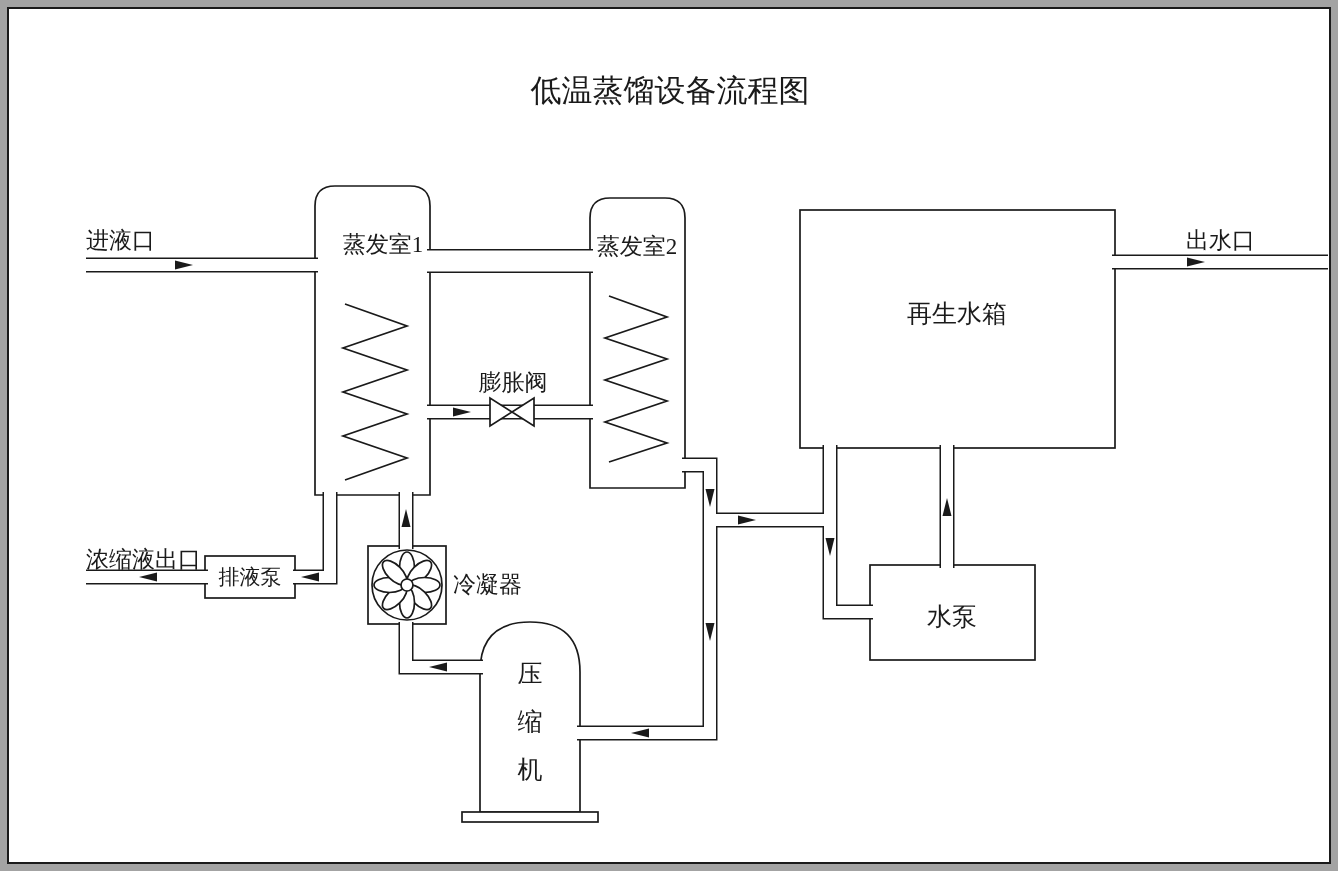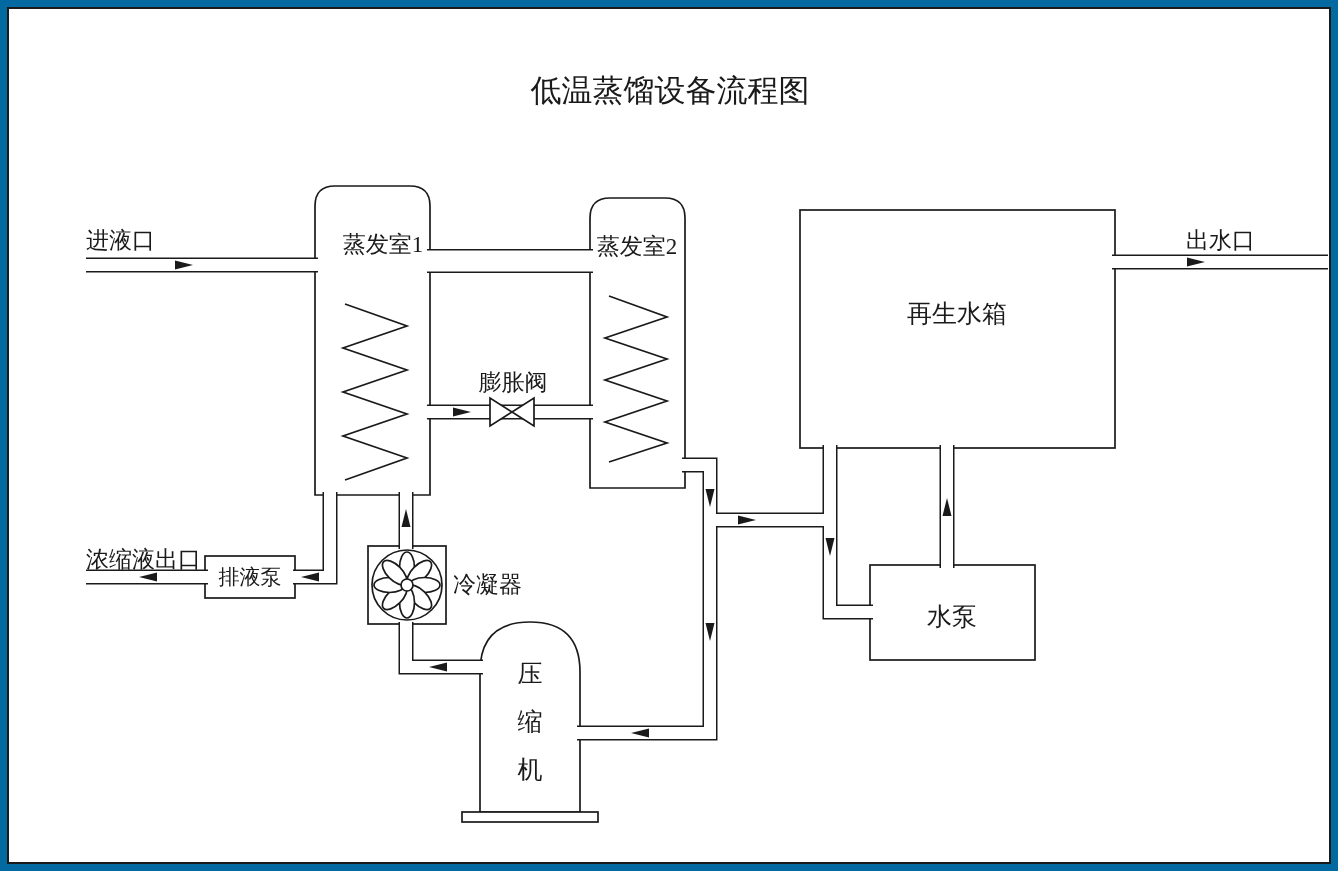--- a/index.html
+++ b/index.html
@@ -4,21 +4,21 @@
 <style>
   html, body {
     margin: 0;
     padding: 0;
     background: #ffffff;
   }
   .canvas {
     position: relative;
     width: 1338px;
     height: 871px;
-    background: #0369a1;
+    background: #a3a3a3;
     overflow: hidden;
   }
   svg { display: block; }
 
   
   .shape {
     fill: #ffffff;
     stroke: #1a1a1a;
     stroke-width: 1.7;
   }

